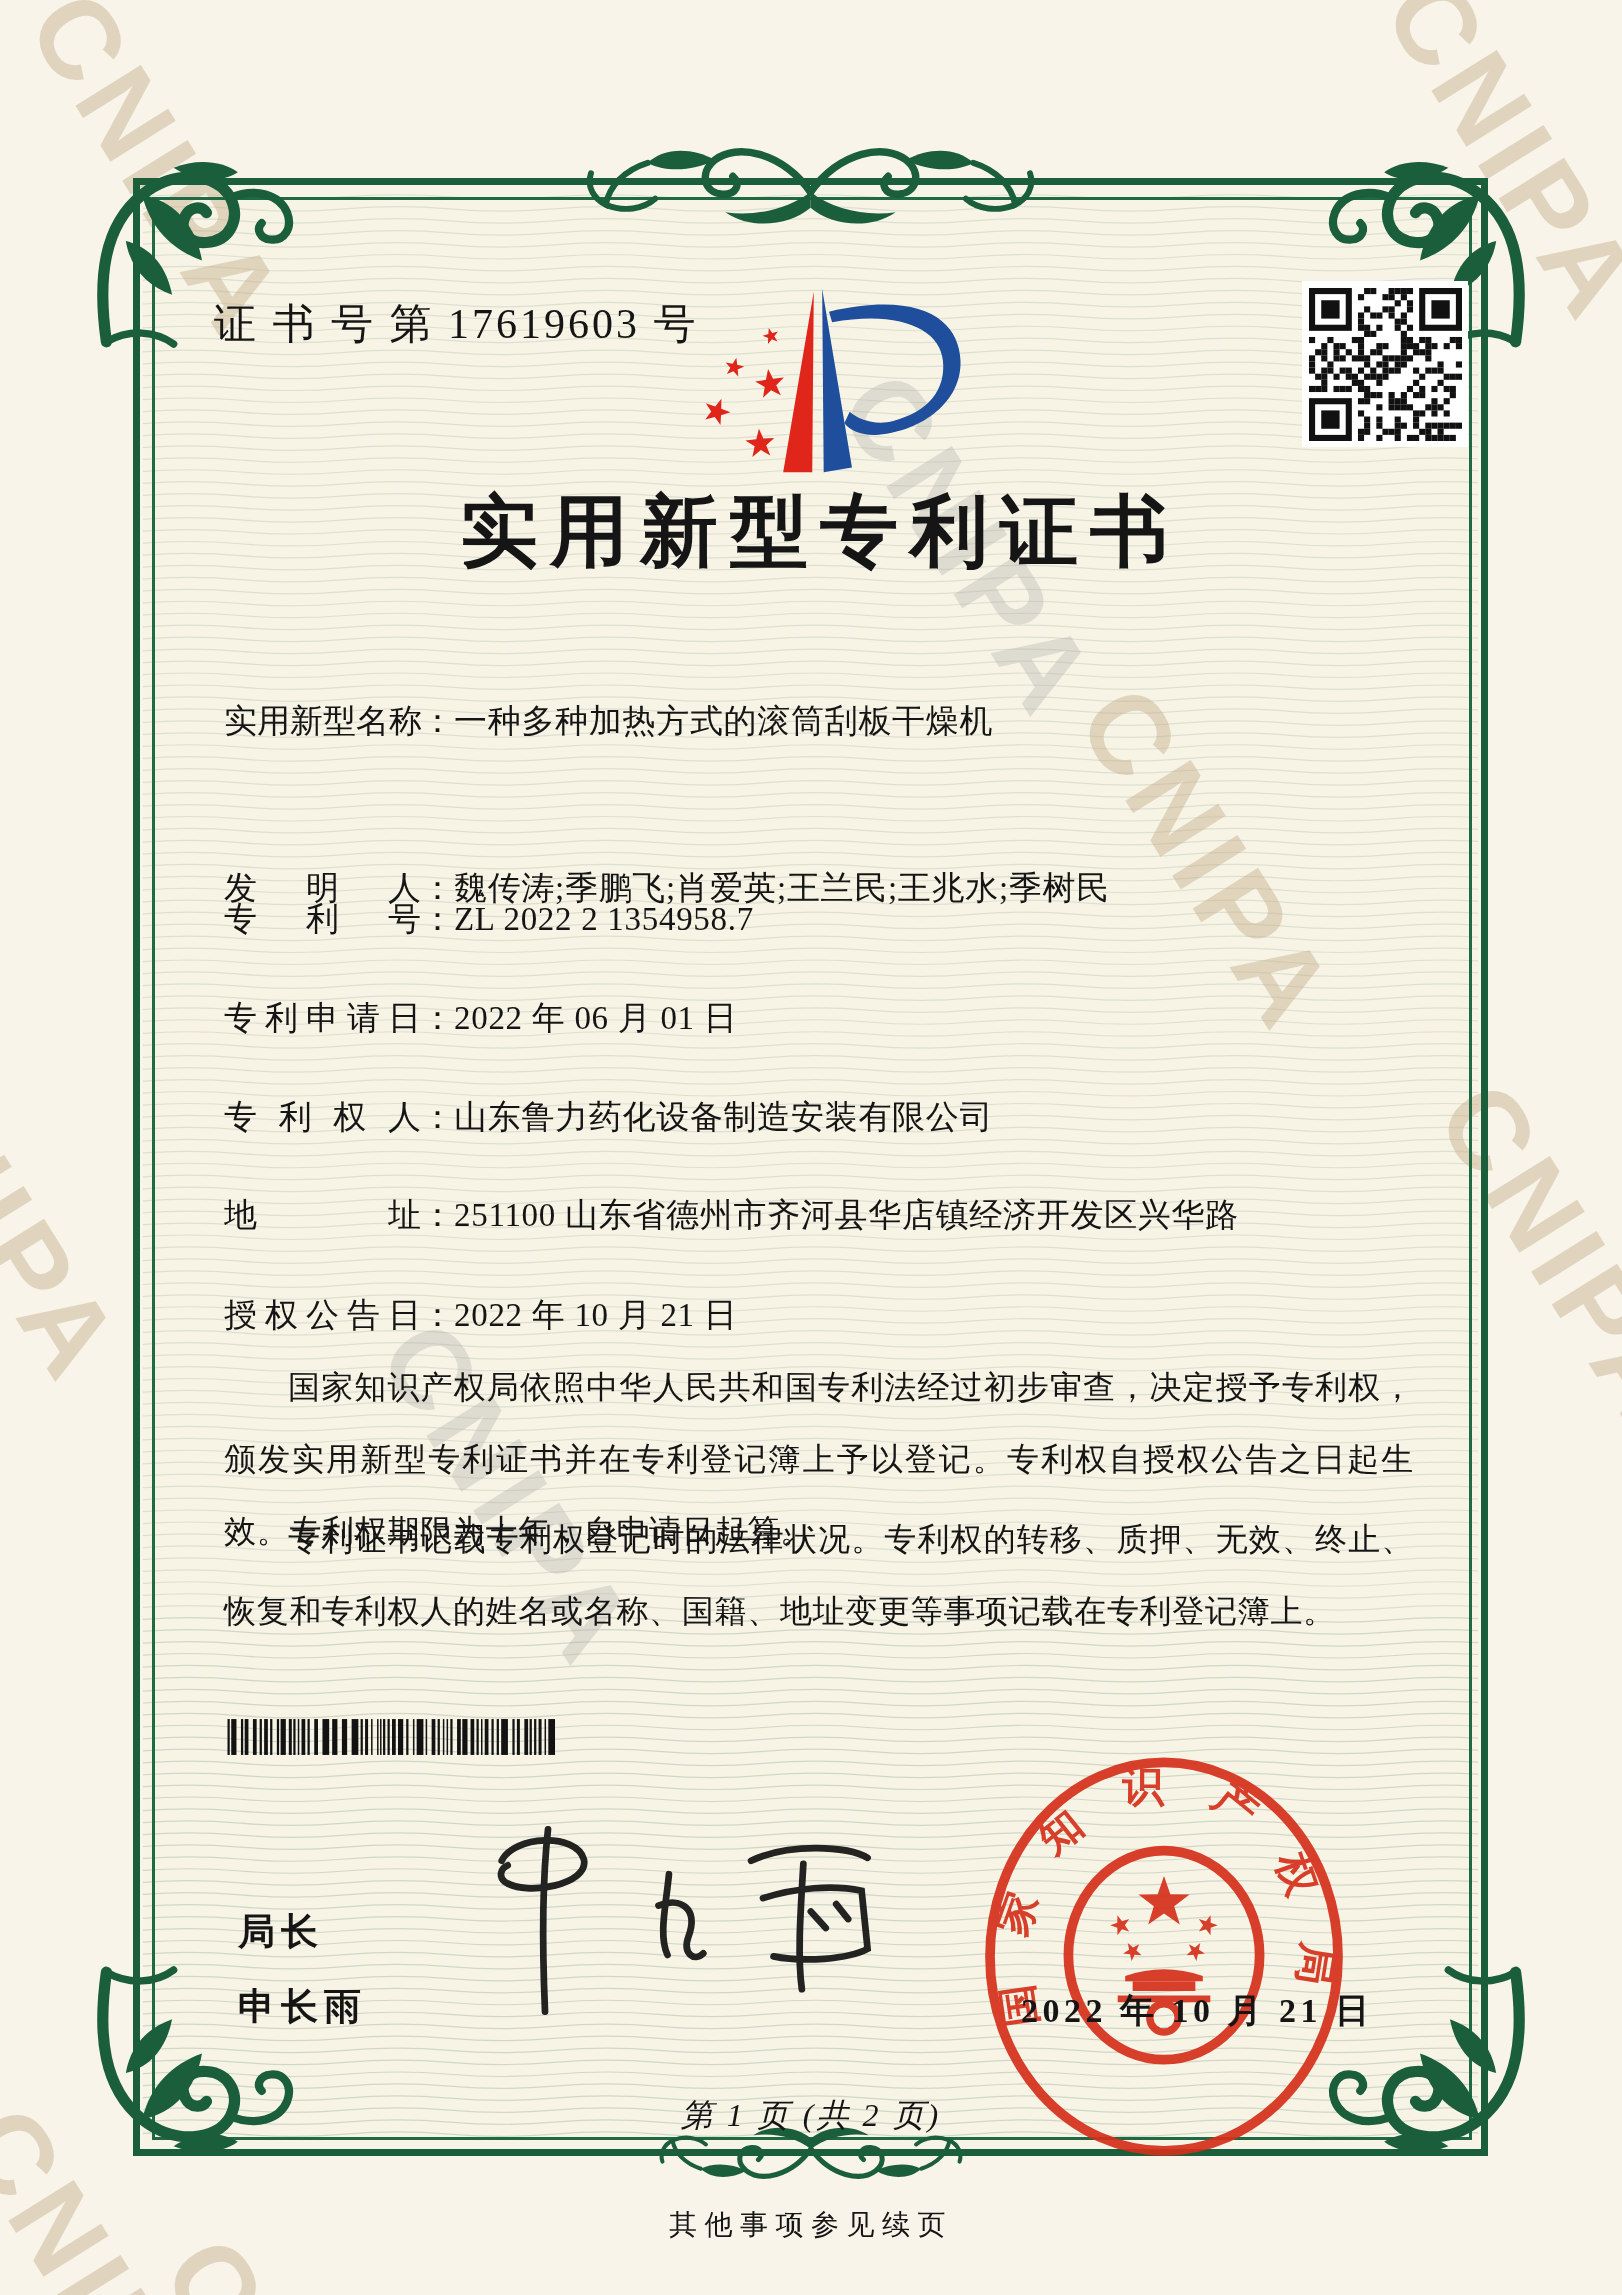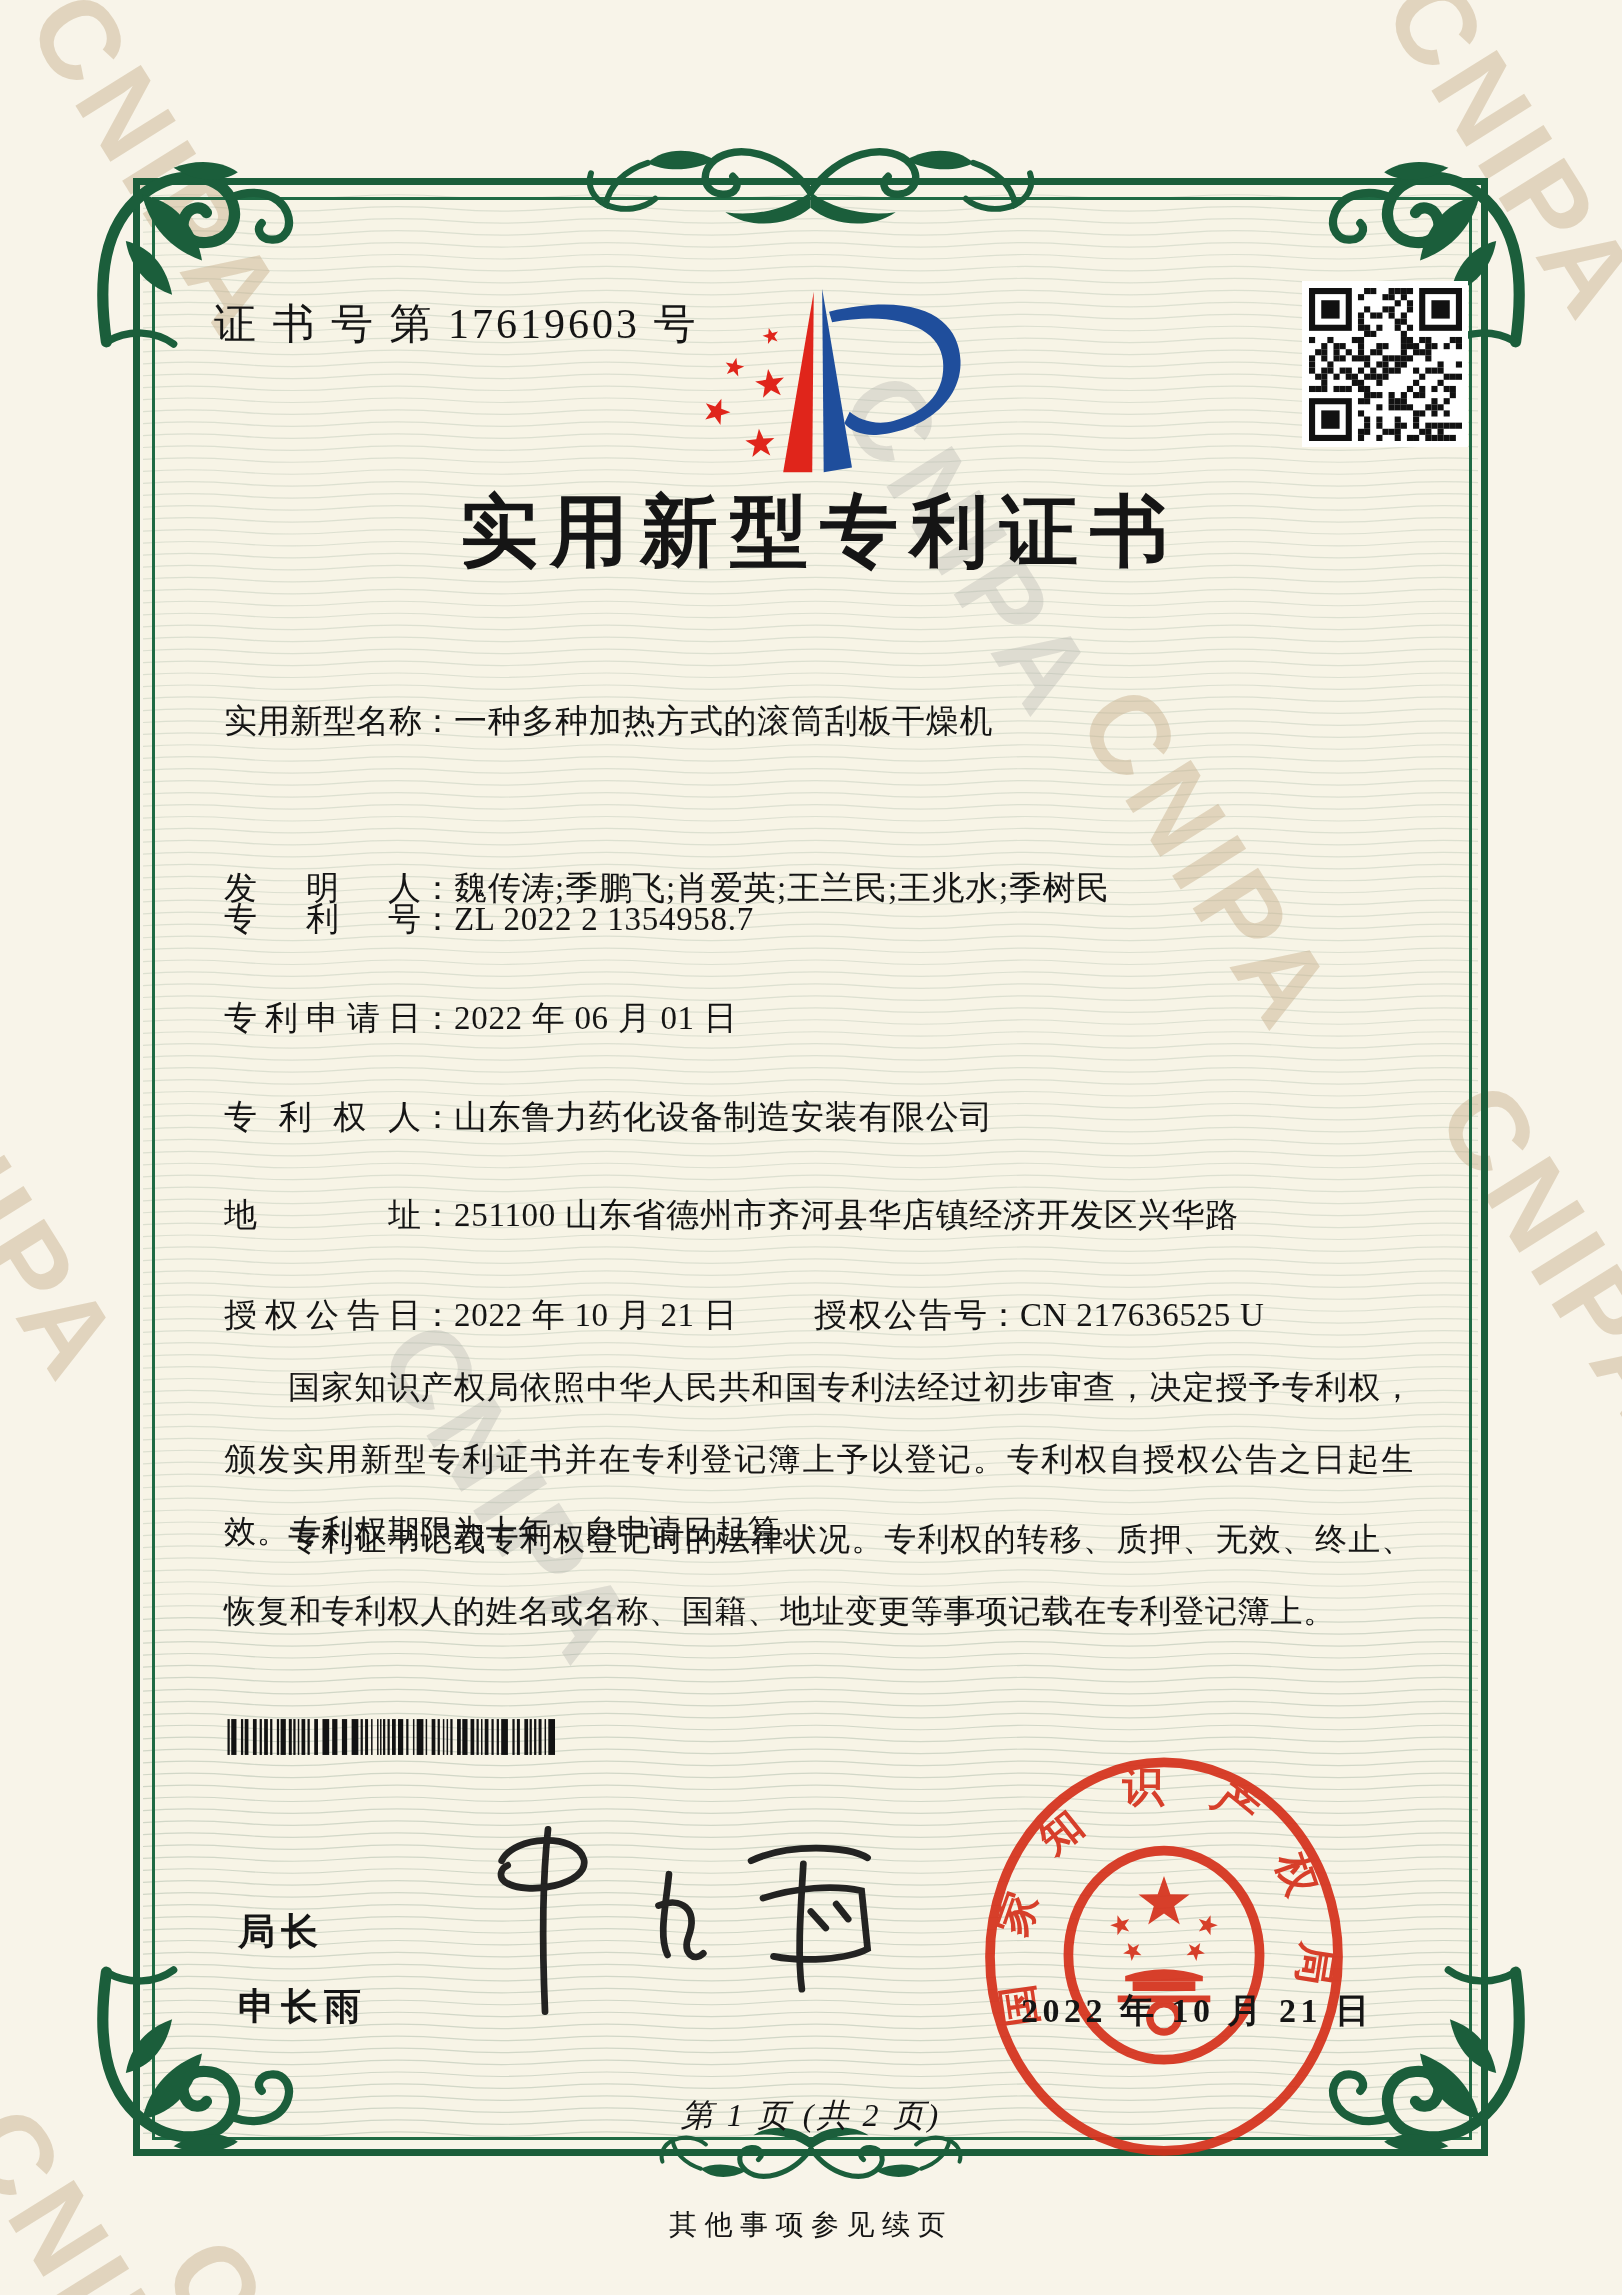--- a/index.html
+++ b/index.html
@@ -536,23 +536,20 @@
   <span class="flabel">专利申请日</span><span class="fcolon">：</span><span class="fvalue">2022 年 06 月 01 日</span>
 </div>
 <div class="abs field-row" style="top:1095px;">
   <span class="flabel">专利权人</span><span class="fcolon">：</span><span class="fvalue">山东鲁力药化设备制造安装有限公司</span>
 </div>
 <div class="abs field-row" style="top:1193px;">
   <span class="flabel">地址</span><span class="fcolon">：</span><span class="fvalue">251100 山东省德州市齐河县华店镇经济开发区兴华路</span>
 </div>
 <div class="abs field-row" style="top:1293px;">
   <span class="flabel">授权公告日</span><span class="fcolon">：</span><span class="fvalue">2022 年 10 月 21 日</span>
-  <span class="grant2">
-    <span class="flabel2">授权公告号</span><span class="fcolon">：</span><span class="fvalue">CN 217636525 U</span>
-  </span>
 </div>
 
 <div class="abs para" style="top:1351px;">国家知识产权局依照中华人民共和国专利法经过初步审查，决定授予专利权，颁发实用新型专利证书并在专利登记簿上予以登记。专利权自授权公告之日起生效。专利权期限为十年，自申请日起算。</div>
 <div class="abs para" style="top:1503px;">专利证书记载专利权登记时的法律状况。专利权的转移、质押、无效、终止、恢复和专利权人的姓名或名称、国籍、地址变更等事项记载在专利登记簿上。</div>
 
 <svg id="barcode" class="abs" style="left:226px;top:1719px;" width="335" height="36" viewBox="0 0 448 48">
     <rect x="2" y="0" width="3" height="48" fill="#121212"></rect>
     <rect x="7" y="0" width="7" height="48" fill="#121212"></rect>
     <rect x="20" y="0" width="3" height="48" fill="#121212"></rect>
     <rect x="25" y="0" width="5" height="48" fill="#121212"></rect>

